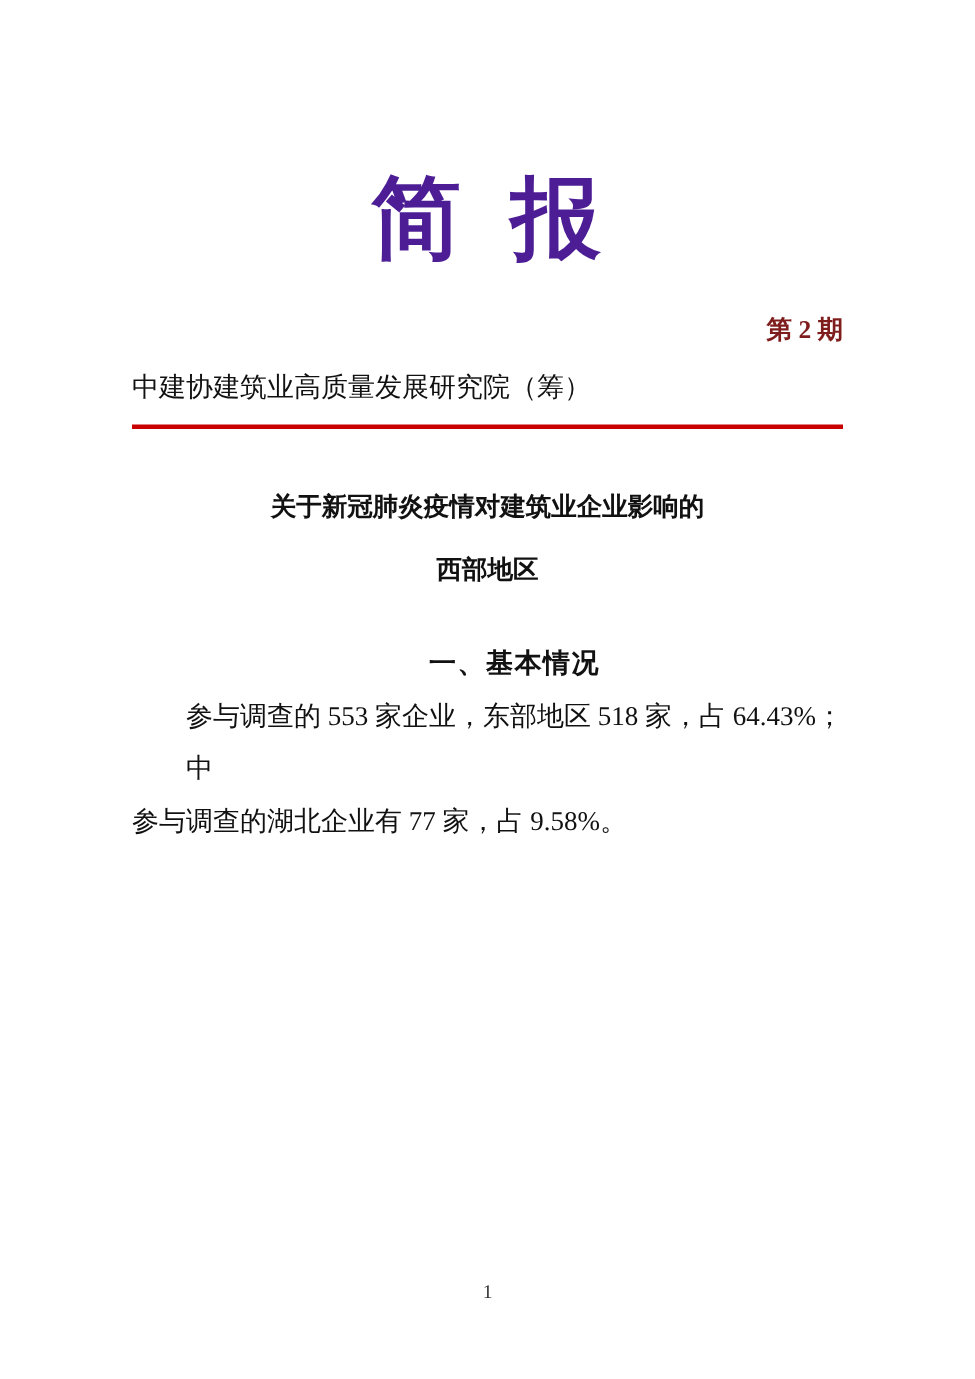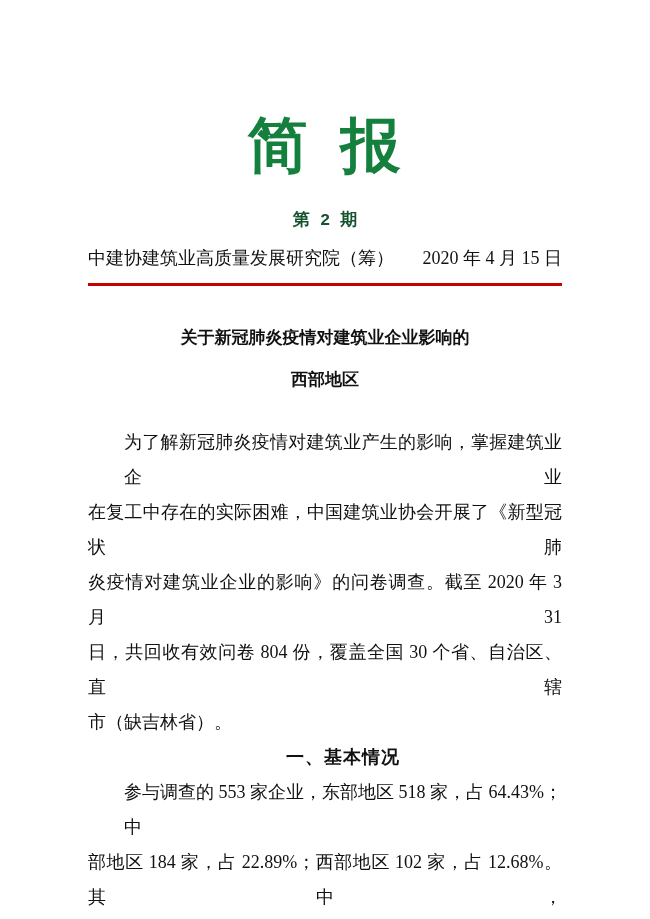--- a/index.html
+++ b/index.html
@@ -13,32 +13,31 @@
     position: relative;
     width: 650px; height: 919px;
     background: #ffffff;
     padding: 104px 88px 0 88px;
     overflow: hidden;
   }
   .masthead-title {
     text-align: center;
     font-size: 60px;
     font-weight: bold;
-    color: #15803d;
+    color: #4c1d95;
     line-height: 84px;
     word-spacing: 14px;
     letter-spacing: 2px;
   }
   .issue {
     margin-top: 20px;
-    text-align: center;
+    text-align: right;
     font-size: 17px;
     font-weight: bold;
-    color: #14532d;
-    font-family: Liberation Mono, monospace;
+    color: #7f1d1d;
   }
   .pub-row {
     margin-top: 15px;
     display: flex;
     justify-content: space-between;
     align-items: flex-end;
     font-size: 18px;
   }
   .red-rule {
     margin-top: 13px;
@@ -85,45 +84,36 @@
 <body>
 
 <div class="page">
 
   <div class="masthead-title">简 报</div>
 
   <div class="issue">第 2 期</div>
 
   <div class="pub-row">
     <span>中建协建筑业高质量发展研究院（筹）</span>
-    <span>2020 年 4 月 15 日</span>
   </div>
 
   <div class="red-rule"></div>
 
   <div class="doc-title">
     <div>关于新冠肺炎疫情对建筑业企业影响的</div>
     <div>西部地区</div>
   </div>
 
   <div class="body-text">
 
-    <div>
-      <div class="line just indent">为了解新冠肺炎疫情对建筑业产生的影响，掌握建筑业企业</div>
-      <div class="line just">在复工中存在的实际困难，中国建筑业协会开展了《新型冠状肺</div>
-      <div class="line just">炎疫情对建筑业企业的影响》的问卷调查。截至 2020 年 3 月 31</div>
-      <div class="line just">日，共回收有效问卷 804 份，覆盖全国 30 个省、自治区、直辖</div>
-      <div class="line">市（缺吉林省）。</div>
-    </div>
 
     <div class="line section-heading">一、基本情况</div>
 
     <div>
       <div class="line just indent">参与调查的 553 家企业，东部地区 518 家，占 64.43%；中</div>
-      <div class="line just">部地区 184 家，占 22.89%；西部地区 102 家，占 12.68%。 其中，</div>
       <div class="line">参与调查的湖北企业有 77 家，占 9.58%。</div>
     </div>
 
   </div>
 
   <div class="page-number">1</div>
 
 </div>
 
 </body></html>

